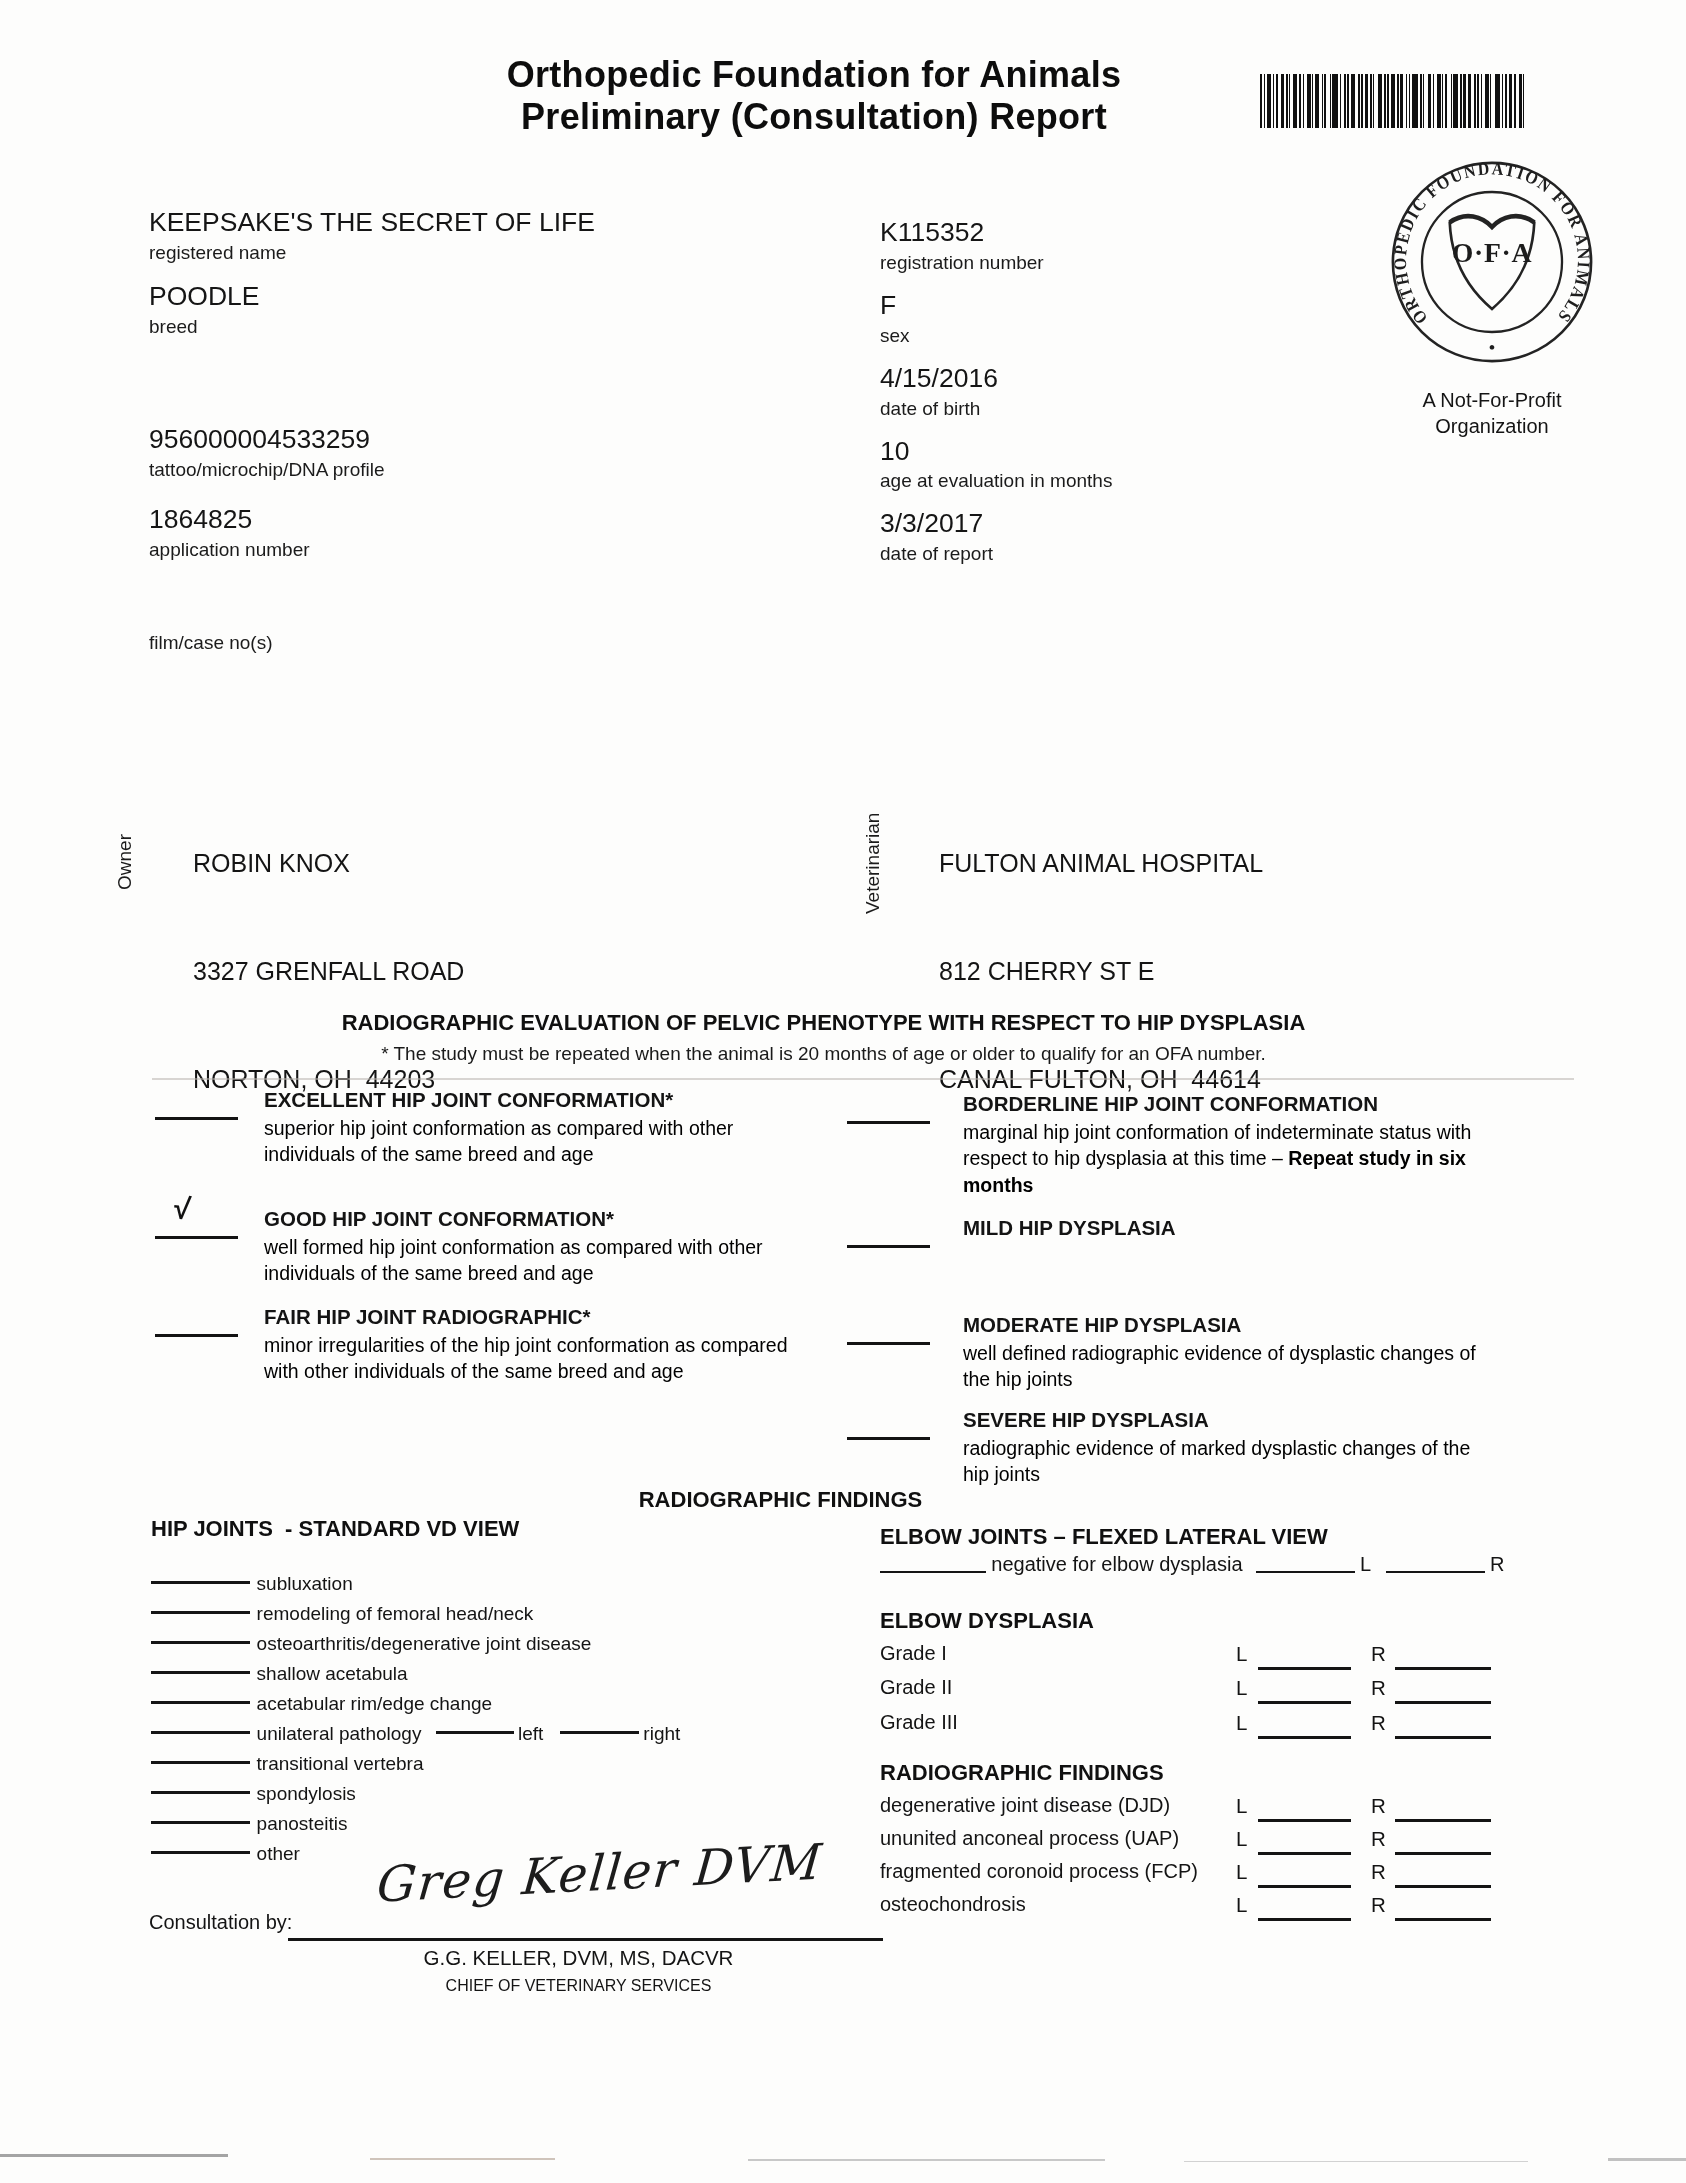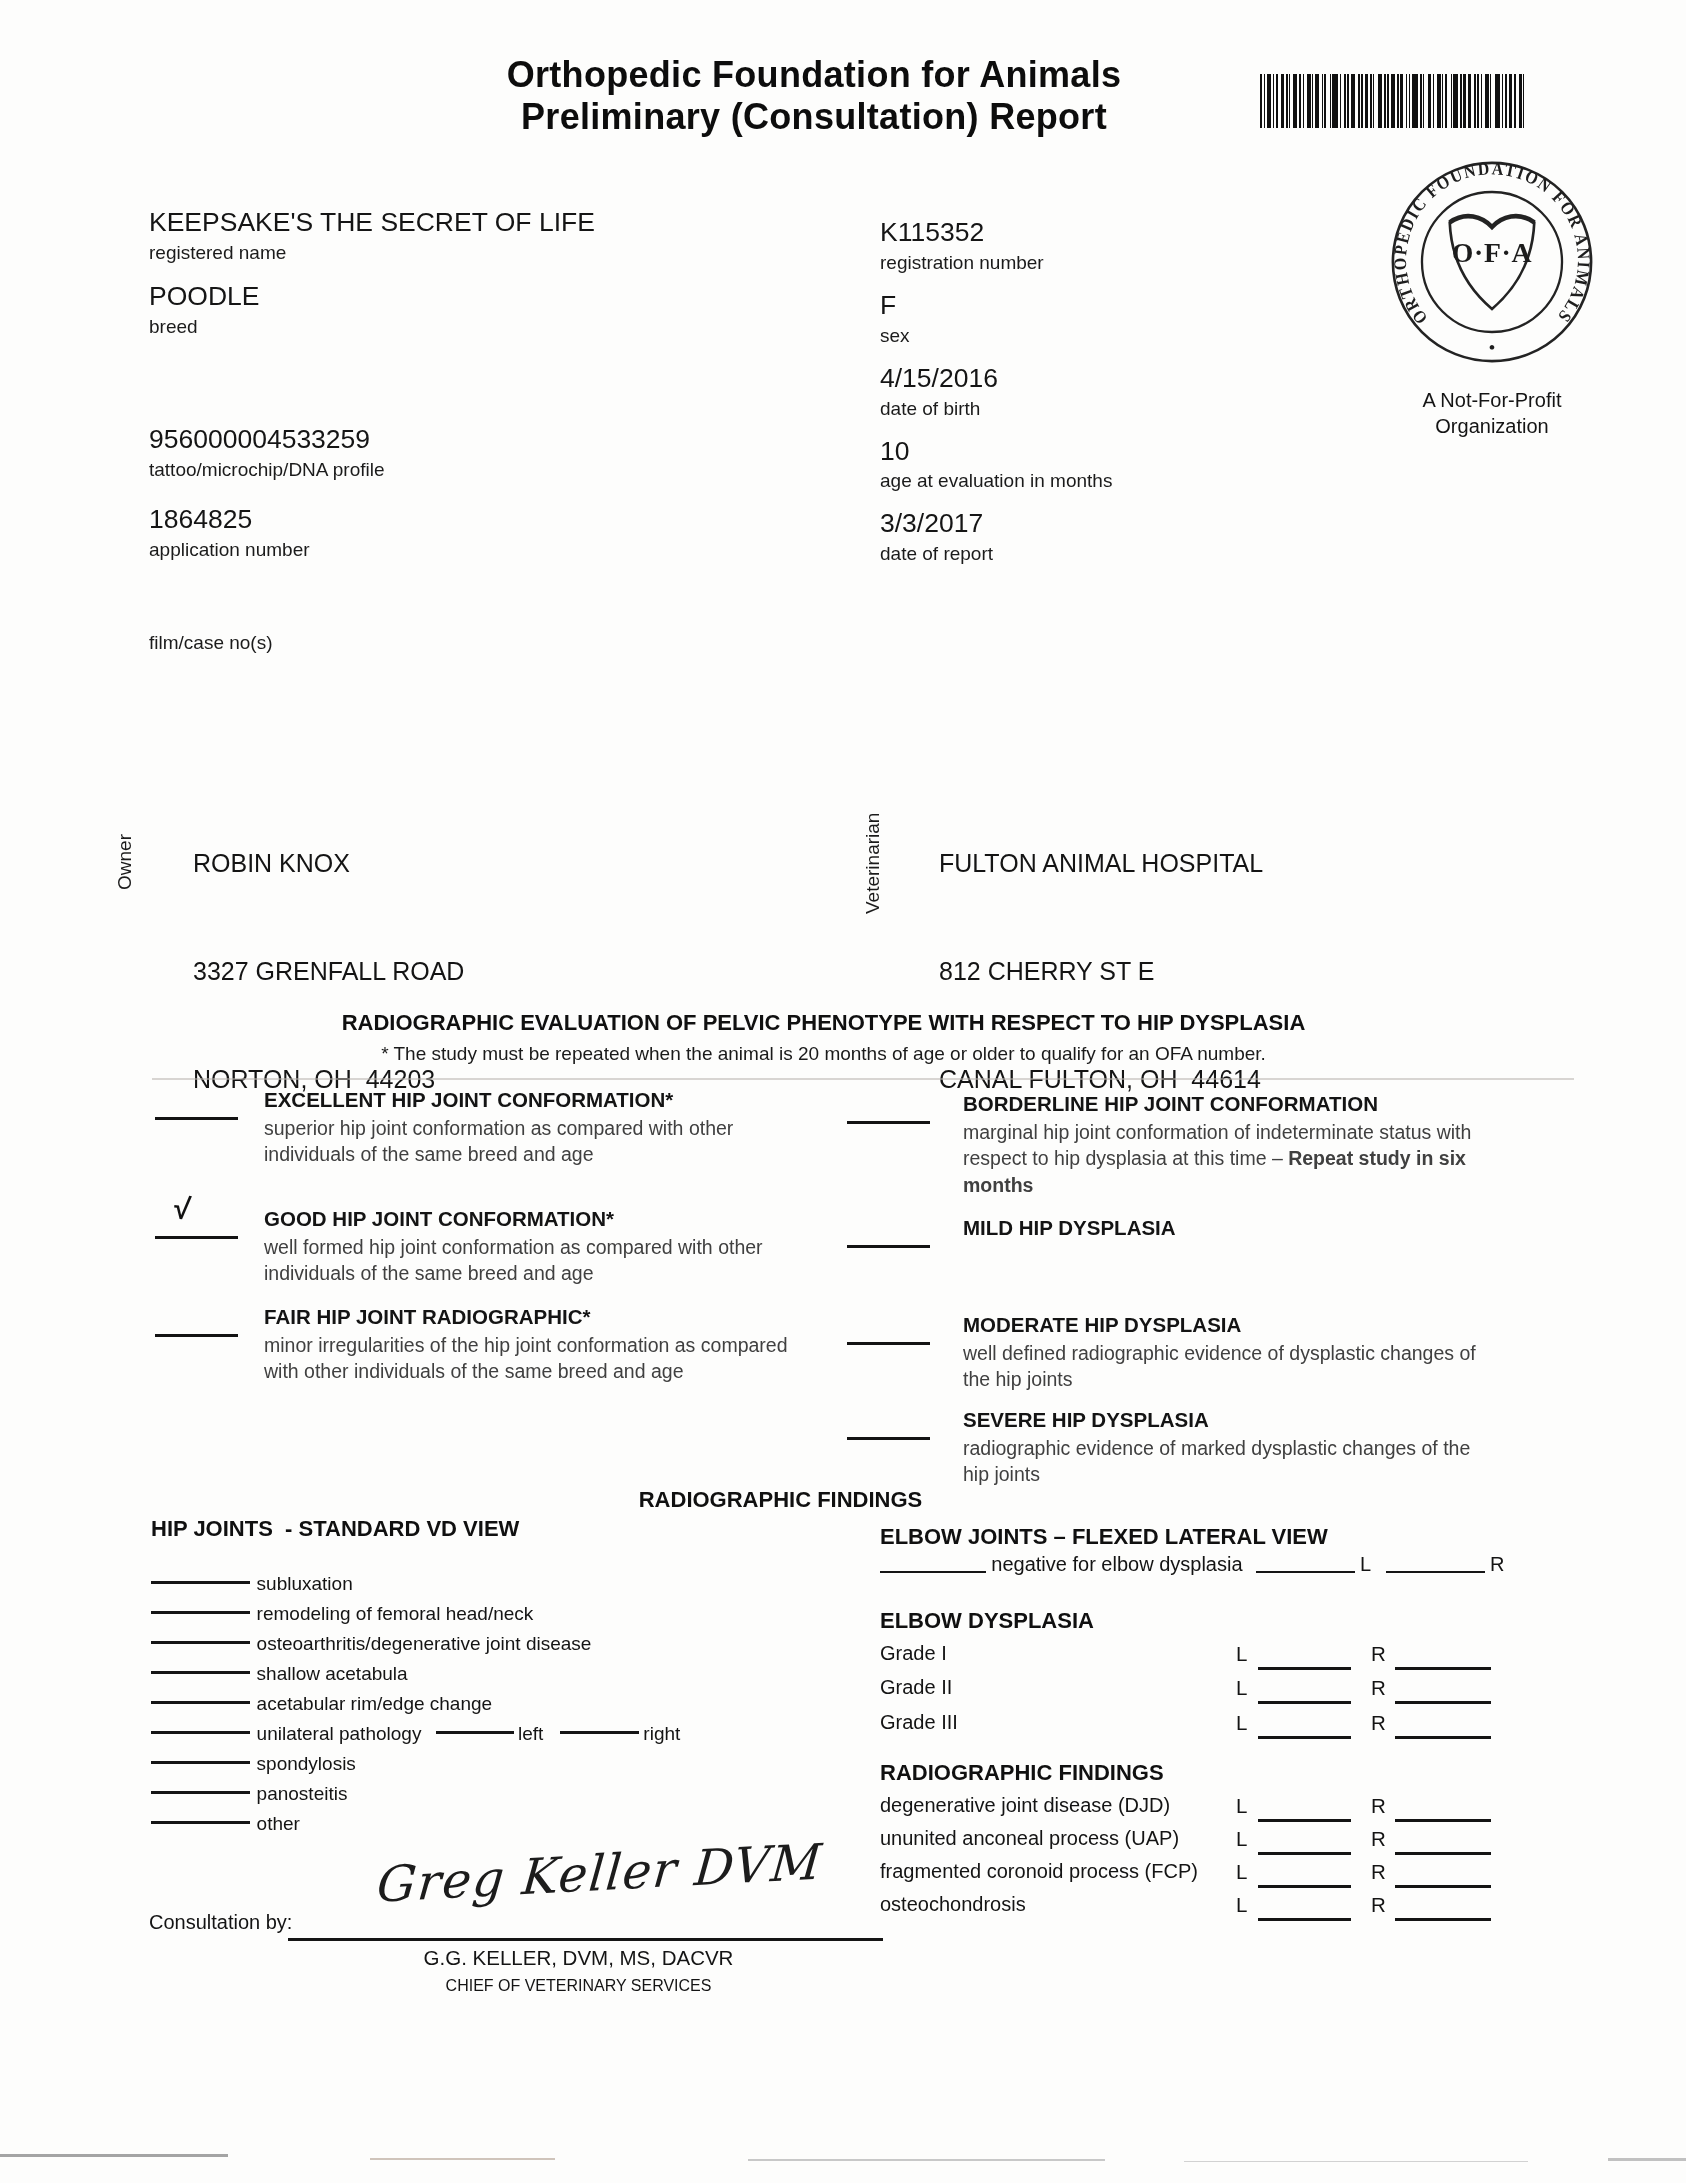--- a/index.html
+++ b/index.html
@@ -13,21 +13,21 @@
   .lbl{font-size:19px;line-height:21px;color:#1b1b1b;}
   .addr{font-size:25px;line-height:36px;white-space:pre;}
   .vlabel{position:absolute;transform:rotate(-90deg);transform-origin:left bottom;
           white-space:nowrap;font-size:19px;color:#1b1b1b;}
   .sechead{font-size:22px;font-weight:bold;color:#101010;}
   .note{font-size:19px;color:#1a1a1a;}
   .blank{background:#151515;height:2.6px;display:inline-block;}
   .opt{position:absolute;}
   .opt .line{position:absolute;left:0;width:83px;height:2.6px;background:#131313;}
   .opt .otitle{position:absolute;font-size:20.5px;font-weight:bold;white-space:nowrap;}
-  .opt .odesc{position:absolute;font-size:19.5px;line-height:26.5px;color:#404040;white-space:nowrap;}
+  .opt .odesc{position:absolute;font-size:19.5px;line-height:26.5px;color:#000000;white-space:nowrap;}
   .check{position:absolute;font-size:30px;font-weight:bold;transform:rotate(6deg);color:#111;}
   .hip-row{height:30px;display:flex;align-items:center;}
   .hip-row .blank{width:99px;margin-bottom:2.6px;}
   .hip-row .t{font-size:19px;line-height:20.5px;margin-left:6.6px;white-space:nowrap;}
   .lr-row{position:absolute;height:33px;width:662px;}
   .lr-row .rl{position:absolute;left:0;top:0;font-size:20px;white-space:nowrap;}
   .lr-row .L{position:absolute;left:356px;top:0;font-size:20.5px;}
   .lr-row .R{position:absolute;left:491px;top:0;font-size:20.5px;}
   .lr-row .bl1{position:absolute;left:378px;top:25px;width:93px;height:2.6px;background:#141414;}
   .lr-row .bl2{position:absolute;left:515px;top:25px;width:96px;height:2.6px;background:#141414;}
@@ -264,20 +264,24 @@
     <div class="hip-row">
       <span class="blank"></span>
       <span class="t">unilateral pathology</span>
       <span class="blank" style="width:78px;margin-left:14.6px;"></span>
       <span class="t" style="margin-left:4px;">left</span>
       <span class="blank" style="width:79px;margin-left:17px;"></span>
       <span class="t" style="margin-left:4px;">right</span>
     </div>
     <div class="hip-row">
         <span class="blank"></span>
+        <span class="t">transitional vertebra</span>
+      </div>
+    <div class="hip-row">
+        <span class="blank"></span>
         <span class="t">spondylosis</span>
       </div>
     <div class="hip-row">
         <span class="blank"></span>
         <span class="t">panosteitis</span>
       </div>
     <div class="hip-row">
         <span class="blank"></span>
         <span class="t">other</span>
       </div>

